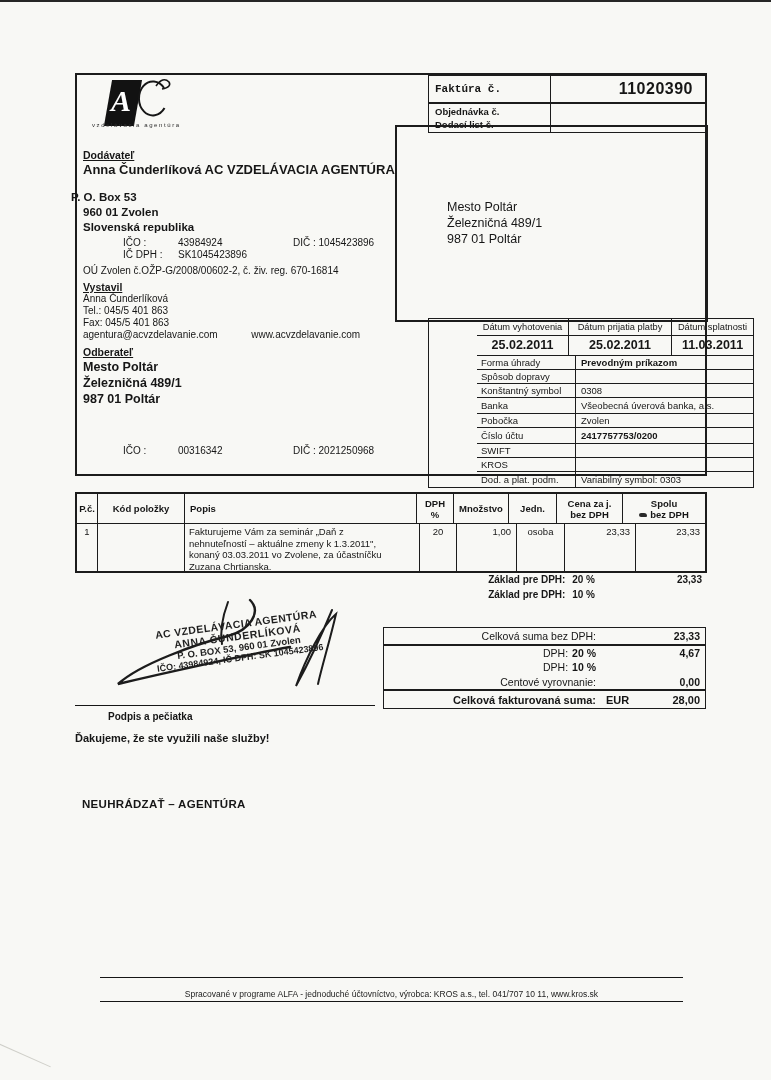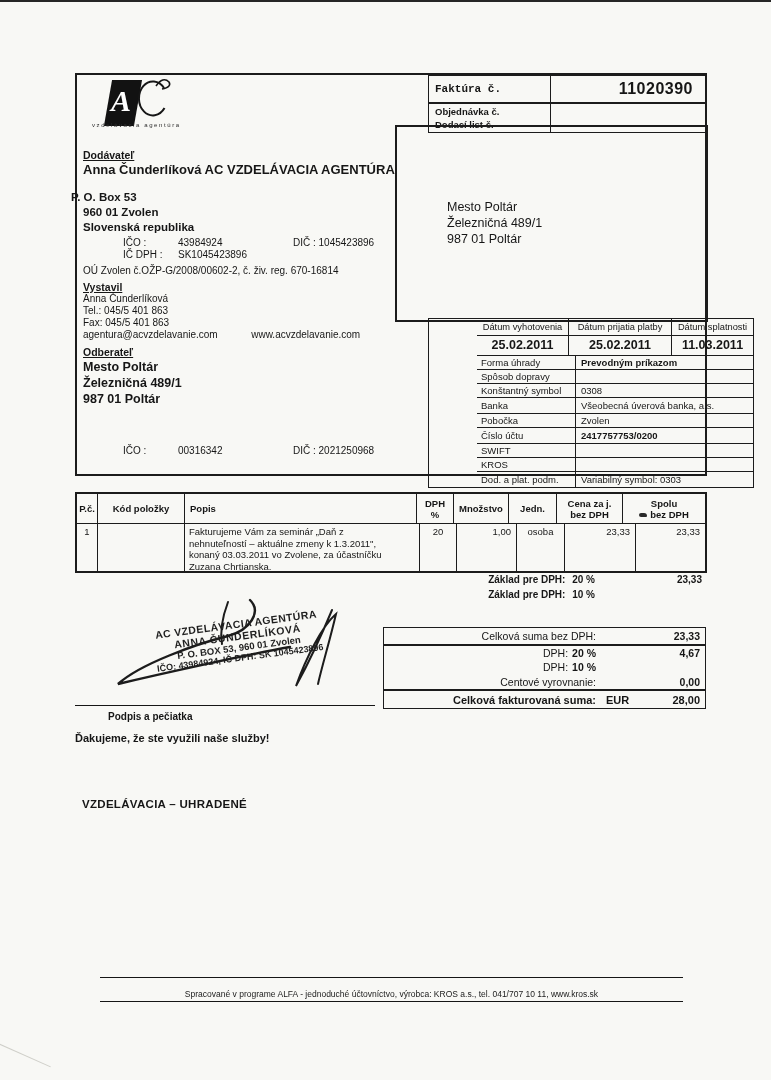--- a/index.html
+++ b/index.html
@@ -326,17 +326,17 @@
   </div>
   <svg class="abs sig-svg" width="250" height="115" viewBox="0 0 250 115">
     <path d="M150 8 C162 20 150 38 128 44 C96 52 40 72 18 92 C60 82 150 62 190 55" fill="none" stroke="#1c1c1c" stroke-width="2.4" stroke-linecap="round"></path>
     <path d="M128 10 C122 26 120 40 122 52" fill="none" stroke="#1c1c1c" stroke-width="2" stroke-linecap="round"></path>
     <path d="M232 18 C222 42 208 72 196 94 C206 66 222 34 236 22 C230 48 222 74 218 92" fill="none" stroke="#1c1c1c" stroke-width="2" stroke-linecap="round"></path>
   </svg>
 
   <div class="abs sig-rule"></div>
   <div class="abs sig-caption">Podpis a pečiatka</div>
   <div class="abs thanks">Ďakujeme, že ste využili naše služby!</div>
-  <div class="abs paid-note">VZDELÁVACIA – UHRADENÉ</div>
+  <div class="abs paid-note">NEUHRÁDZAŤ – AGENTÚRA</div>
 
   <div class="abs footer">Spracované v programe ALFA - jednoduché účtovníctvo, výrobca: KROS a.s., tel. 041/707 10 11, www.kros.sk</div>
 
 </div>
 
 </body></html>

